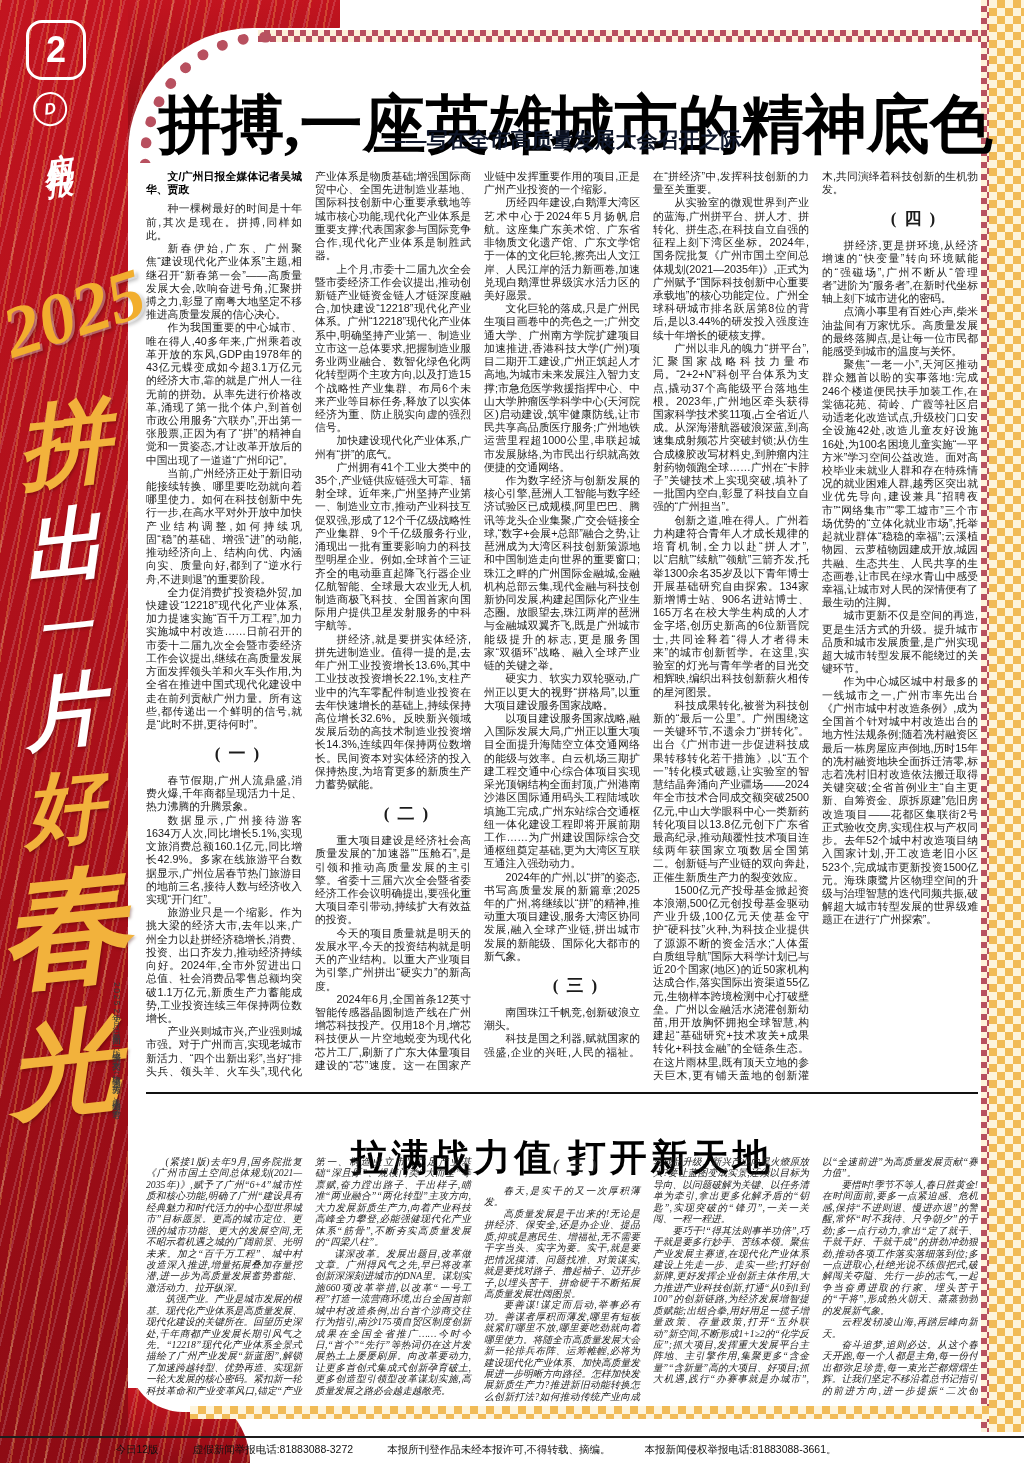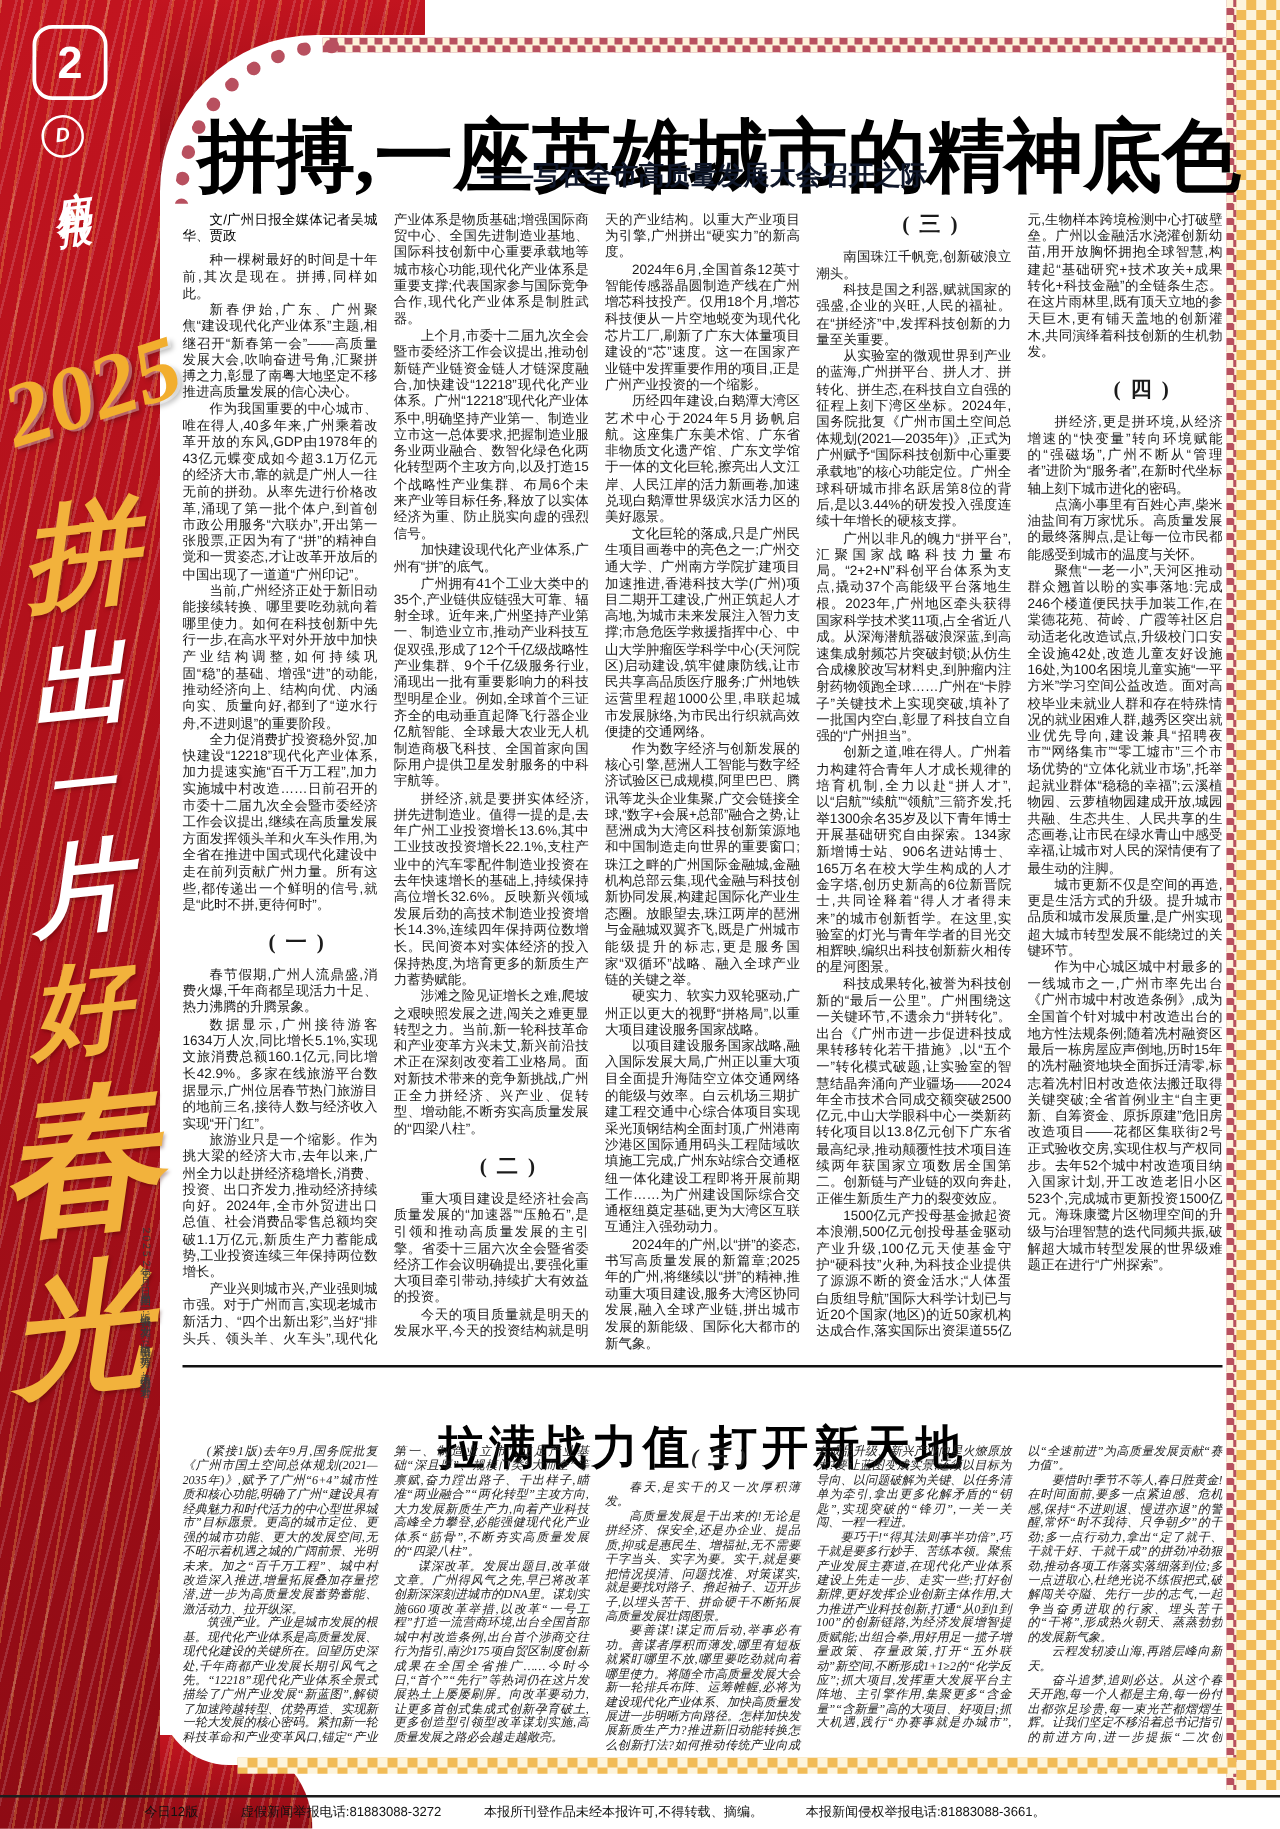--- a/index.html
+++ b/index.html
@@ -59,21 +59,21 @@
                  font-family:"Liberation Serif","DejaVu Serif",serif;font-weight:900;font-size:63px;line-height:1.05;
                  letter-spacing:0px;white-space:nowrap;}
   #main-subhead{position:absolute;left:150px;top:126px;width:826px;z-index:4;text-align:center;color:#0f172a;
                 font-family:"Liberation Sans",sans-serif;font-weight:bold;font-size:21px;}
 
   
   #article1{position:absolute;left:146px;top:170px;width:832px;height:914px;z-index:4;
             column-count:5;column-gap:13px;column-fill:auto;overflow:hidden;
             font-size:10.8px;line-height:1.225;text-align:justify;color:#1b1b1b;}
   #article1 p,#article2 p{margin:0;text-indent:2em;}
-  p.byline{font-weight:normal;color:#000;margin-bottom:6px !important;}
+  p.byline{font-weight:bold;color:#000;margin-bottom:6px !important;}
   p.sec{text-indent:0;text-align:center;font-weight:bold;font-size:17px;letter-spacing:8px;
         font-family:"Liberation Serif",serif;margin:13px 0 9px !important;}
   #divider1{position:absolute;left:146px;top:1092px;width:832px;height:2px;background:#111;z-index:4;}
   #second-headline{position:absolute;left:146px;top:1102px;width:832px;z-index:4;text-align:center;color:#000;
                    font-family:Liberation Serif, serif;font-weight:900;font-size:37px;letter-spacing:4px;white-space:nowrap;}
   #article2{position:absolute;left:146px;top:1156px;width:832px;height:248px;z-index:4;
             column-count:5;column-gap:13px;column-fill:auto;overflow:hidden;
             font-size:9.7px;line-height:1.18;text-align:justify;color:#222;
             font-style:italic;font-family:"Liberation Serif","DejaVu Serif",serif;}
 
@@ -131,21 +131,20 @@
       <p>全力促消费扩投资稳外贸,加快建设“12218”现代化产业体系,加力提速实施“百千万工程”,加力实施城中村改造……日前召开的市委十二届九次全会暨市委经济工作会议提出,继续在高质量发展方面发挥领头羊和火车头作用,为全省在推进中国式现代化建设中走在前列贡献广州力量。所有这些,都传递出一个鲜明的信号,就是“此时不拼,更待何时”。</p>
       <p class="sec">(一)</p>
       <p>春节假期,广州人流鼎盛,消费火爆,千年商都呈现活力十足、热力沸腾的升腾景象。</p>
       <p>数据显示,广州接待游客1634万人次,同比增长5.1%,实现文旅消费总额160.1亿元,同比增长42.9%。多家在线旅游平台数据显示,广州位居春节热门旅游目的地前三名,接待人数与经济收入实现“开门红”。</p>
       <p>旅游业只是一个缩影。作为挑大梁的经济大市,去年以来,广州全力以赴拼经济稳增长,消费、投资、出口齐发力,推动经济持续向好。2024年,全市外贸进出口总值、社会消费品零售总额均突破1.1万亿元,新质生产力蓄能成势,工业投资连续三年保持两位数增长。</p>
       <p>产业兴则城市兴,产业强则城市强。对于广州而言,实现老城市新活力、“四个出新出彩”,当好“排头兵、领头羊、火车头”,现代化产业体系是物质基础;增强国际商贸中心、全国先进制造业基地、国际科技创新中心重要承载地等城市核心功能,现代化产业体系是重要支撑;代表国家参与国际竞争合作,现代化产业体系是制胜武器。</p>
       <p>上个月,市委十二届九次全会暨市委经济工作会议提出,推动创新链产业链资金链人才链深度融合,加快建设“12218”现代化产业体系。广州“12218”现代化产业体系中,明确坚持产业第一、制造业立市这一总体要求,把握制造业服务业两业融合、数智化绿色化两化转型两个主攻方向,以及打造15个战略性产业集群、布局6个未来产业等目标任务,释放了以实体经济为重、防止脱实向虚的强烈信号。</p>
       <p>加快建设现代化产业体系,广州有“拼”的底气。</p>
       <p>广州拥有41个工业大类中的35个,产业链供应链强大可靠、辐射全球。近年来,广州坚持产业第一、制造业立市,推动产业科技互促双强,形成了12个千亿级战略性产业集群、9个千亿级服务行业,涌现出一批有重要影响力的科技型明星企业。例如,全球首个三证齐全的电动垂直起降飞行器企业亿航智能、全球最大农业无人机制造商极飞科技、全国首家向国际用户提供卫星发射服务的中科宇航等。</p>
       <p>拼经济,就是要拼实体经济,拼先进制造业。值得一提的是,去年广州工业投资增长13.6%,其中工业技改投资增长22.1%,支柱产业中的汽车零配件制造业投资在去年快速增长的基础上,持续保持高位增长32.6%。反映新兴领域发展后劲的高技术制造业投资增长14.3%,连续四年保持两位数增长。民间资本对实体经济的投入保持热度,为培育更多的新质生产力蓄势赋能。</p>
-      <p>涉滩之险见证增长之难,爬坡之艰映照发展之进,闯关之难更显转型之力。当前,新一轮科技革命和产业变革方兴未艾,新兴前沿技术正在深刻改变着工业格局。面对新技术带来的竞争新挑战,广州正全力拼经济、兴产业、促转型、增动能,不断夯实高质量发展的“四梁八柱”。</p>
       <p class="sec">(二)</p>
       <p>重大项目建设是经济社会高质量发展的“加速器”“压舱石”,是引领和推动高质量发展的主引擎。省委十三届六次全会暨省委经济工作会议明确提出,要强化重大项目牵引带动,持续扩大有效益的投资。</p>
       <p>今天的项目质量就是明天的发展水平,今天的投资结构就是明天的产业结构。以重大产业项目为引擎,广州拼出“硬实力”的新高度。</p>
       <p>2024年6月,全国首条12英寸智能传感器晶圆制造产线在广州增芯科技投产。仅用18个月,增芯科技便从一片空地蜕变为现代化芯片工厂,刷新了广东大体量项目建设的“芯”速度。这一在国家产业链中发挥重要作用的项目,正是广州产业投资的一个缩影。</p>
       <p>历经四年建设,白鹅潭大湾区艺术中心于2024年5月扬帆启航。这座集广东美术馆、广东省非物质文化遗产馆、广东文学馆于一体的文化巨轮,擦亮出人文江岸、人民江岸的活力新画卷,加速兑现白鹅潭世界级滨水活力区的美好愿景。</p>
       <p>文化巨轮的落成,只是广州民生项目画卷中的亮色之一;广州交通大学、广州南方学院扩建项目加速推进,香港科技大学(广州)项目二期开工建设,广州正筑起人才高地,为城市未来发展注入智力支撑;市急危医学救援指挥中心、中山大学肿瘤医学科学中心(天河院区)启动建设,筑牢健康防线,让市民共享高品质医疗服务;广州地铁运营里程超1000公里,串联起城市发展脉络,为市民出行织就高效便捷的交通网络。</p>
       <p>作为数字经济与创新发展的核心引擎,琶洲人工智能与数字经济试验区已成规模,阿里巴巴、腾讯等龙头企业集聚,广交会链接全球,“数字+会展+总部”融合之势,让琶洲成为大湾区科技创新策源地和中国制造走向世界的重要窗口;珠江之畔的广州国际金融城,金融机构总部云集,现代金融与科技创新协同发展,构建起国际化产业生态圈。放眼望去,珠江两岸的琶洲与金融城双翼齐飞,既是广州城市能级提升的标志,更是服务国家“双循环”战略、融入全球产业链的关键之举。</p>
       <p>硬实力、软实力双轮驱动,广州正以更大的视野“拼格局”,以重大项目建设服务国家战略。</p>
       <p>以项目建设服务国家战略,融入国际发展大局,广州正以重大项目全面提升海陆空立体交通网络的能级与效率。白云机场三期扩建工程交通中心综合体项目实现采光顶钢结构全面封顶,广州港南沙港区国际通用码头工程陆域吹填施工完成,广州东站综合交通枢纽一体化建设工程即将开展前期工作……为广州建设国际综合交通枢纽奠定基础,更为大湾区互联互通注入强劲动力。</p>
       <p>2024年的广州,以“拼”的姿态,书写高质量发展的新篇章;2025年的广州,将继续以“拼”的精神,推动重大项目建设,服务大湾区协同发展,融入全球产业链,拼出城市发展的新能级、国际化大都市的新气象。</p>

